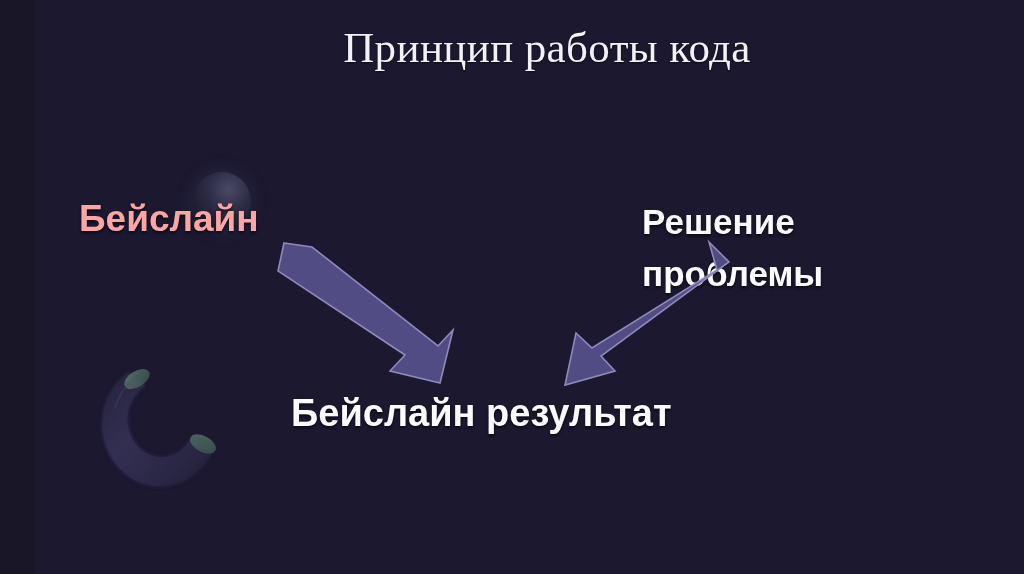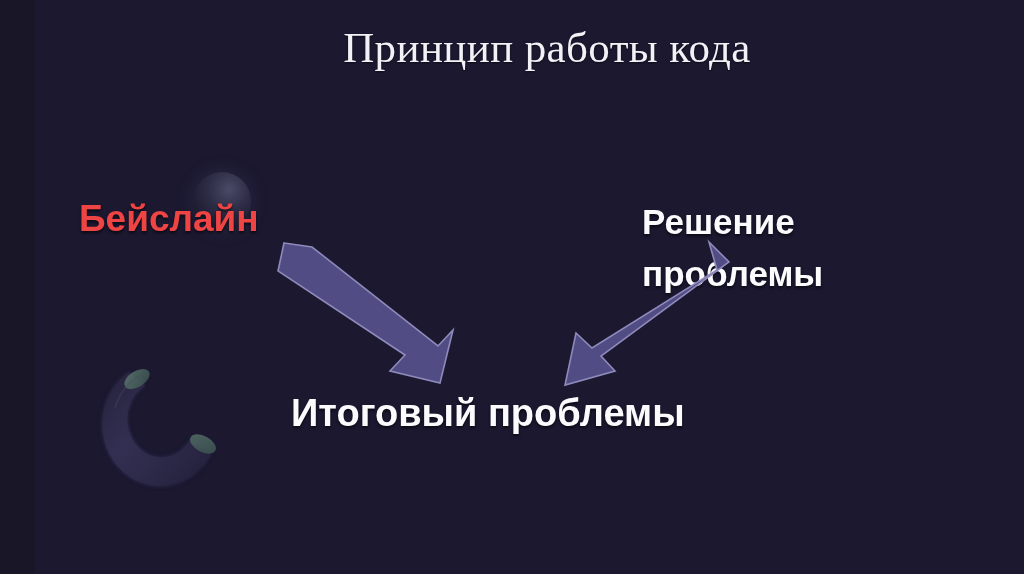--- a/index.html
+++ b/index.html
@@ -147,24 +147,24 @@
                A 34 38 0 1 1 52 28
                Z" fill="url(#torusBody)" opacity="0.92"></path>
       <ellipse cx="44" cy="21" rx="14" ry="8" transform="rotate(-32 44 21)" fill="url(#capTop)" opacity="0.85"></ellipse>
       <ellipse cx="110" cy="86" rx="14" ry="8" transform="rotate(28 110 86)" fill="url(#capTop)" opacity="0.8"></ellipse>
       <path d="M 22 50 A 52 56 0 0 1 46 18" stroke="#474a5e" stroke-width="2" fill="none" opacity="0.35"></path>
     </svg>
   </div>
 
   <div class="title">Принцип работы кода</div>
 
-  <div class="label label-baseline" style="color: #ef4444;">Бейслайн</div>
+  <div class="label label-baseline" style="color: #fca5a5;">Бейслайн</div>
   <div class="label label-solution" style="color: rgb(251, 251, 254);">Решение
 проблемы</div>
-  <div class="label label-result" style="color: rgb(251, 251, 254);">Итоговый проблемы</div>
+  <div class="label label-result" style="color: rgb(251, 251, 254);">Бейслайн результат</div>
 
   <svg class="arrow-layer" viewBox="0 0 1024 574" xmlns="http://www.w3.org/2000/svg">
 
     <g>
       <polygon class="arrow-shape" points="249,243 277,247 403,346 418,330 405,383 355,371 370,355 243,271" style="fill: rgb(81, 77, 132); stroke: rgb(142, 138, 187);"></polygon>
     </g>
 
     <g>
       <polygon class="arrow-shape" points="674,242 694,262 566,356 580,371 530,385 541,333 557,348 682,270" style="fill: rgb(81, 77, 132); stroke: rgb(142, 138, 187);"></polygon>
     </g>

